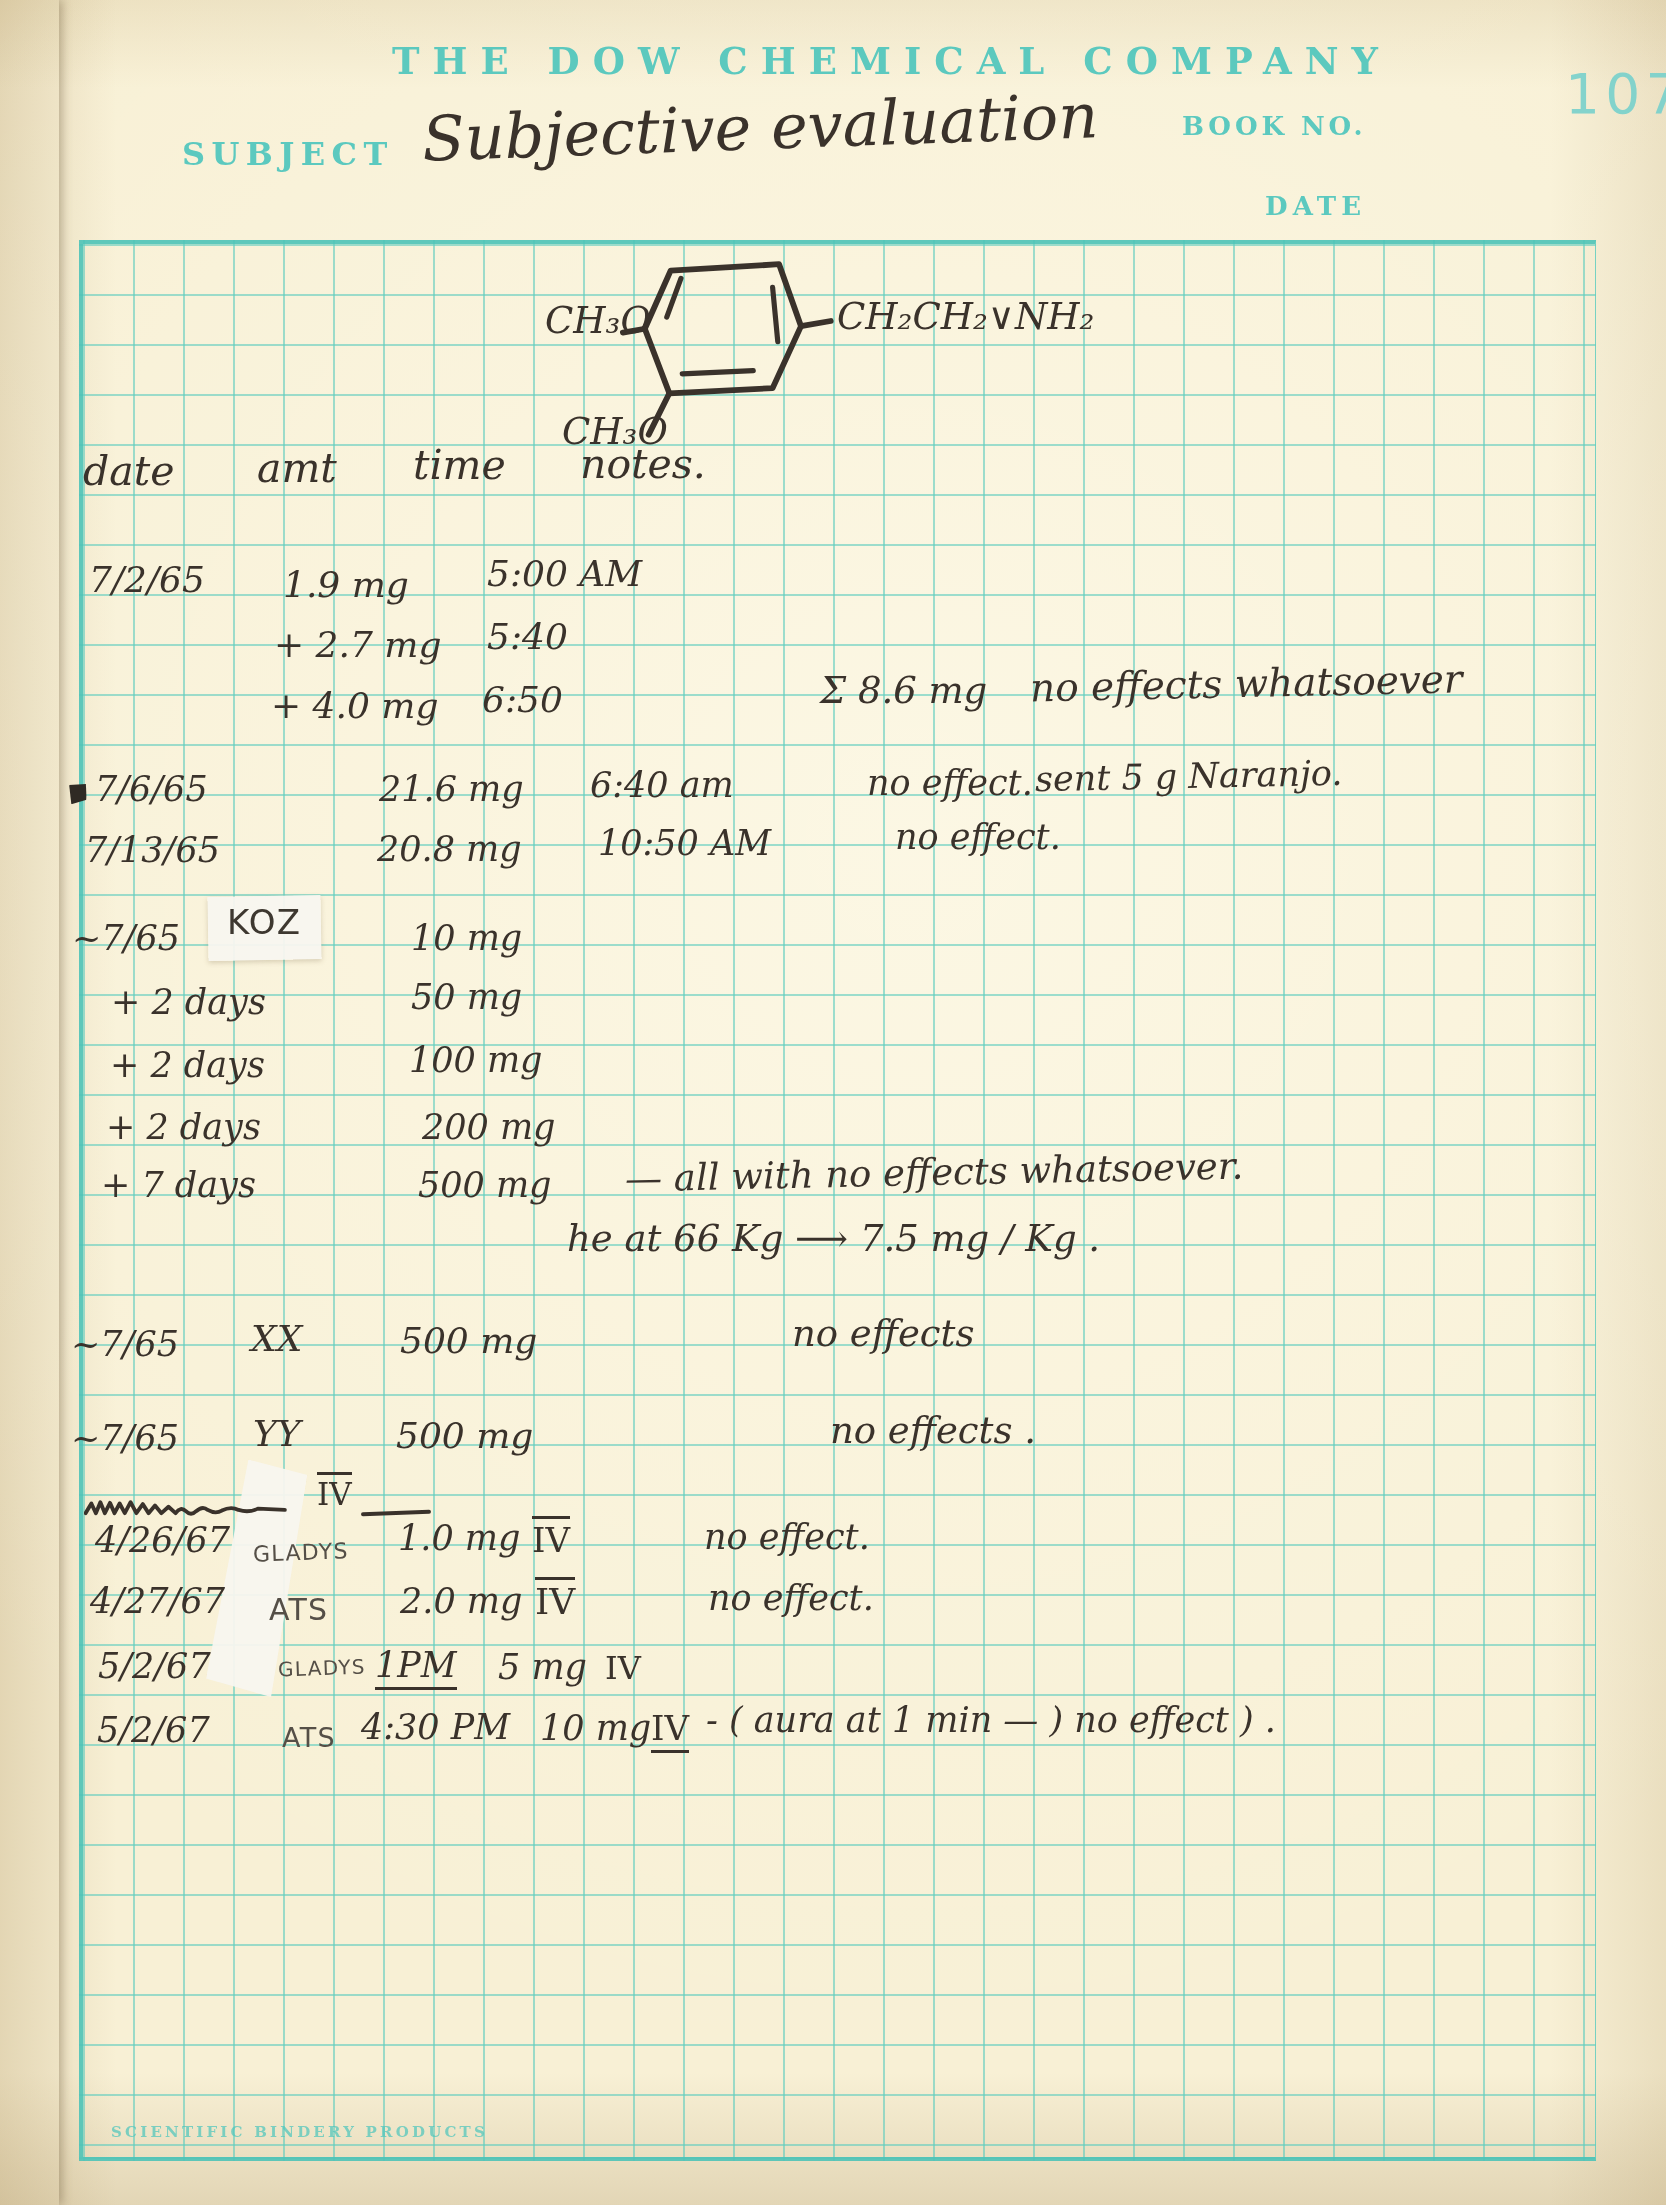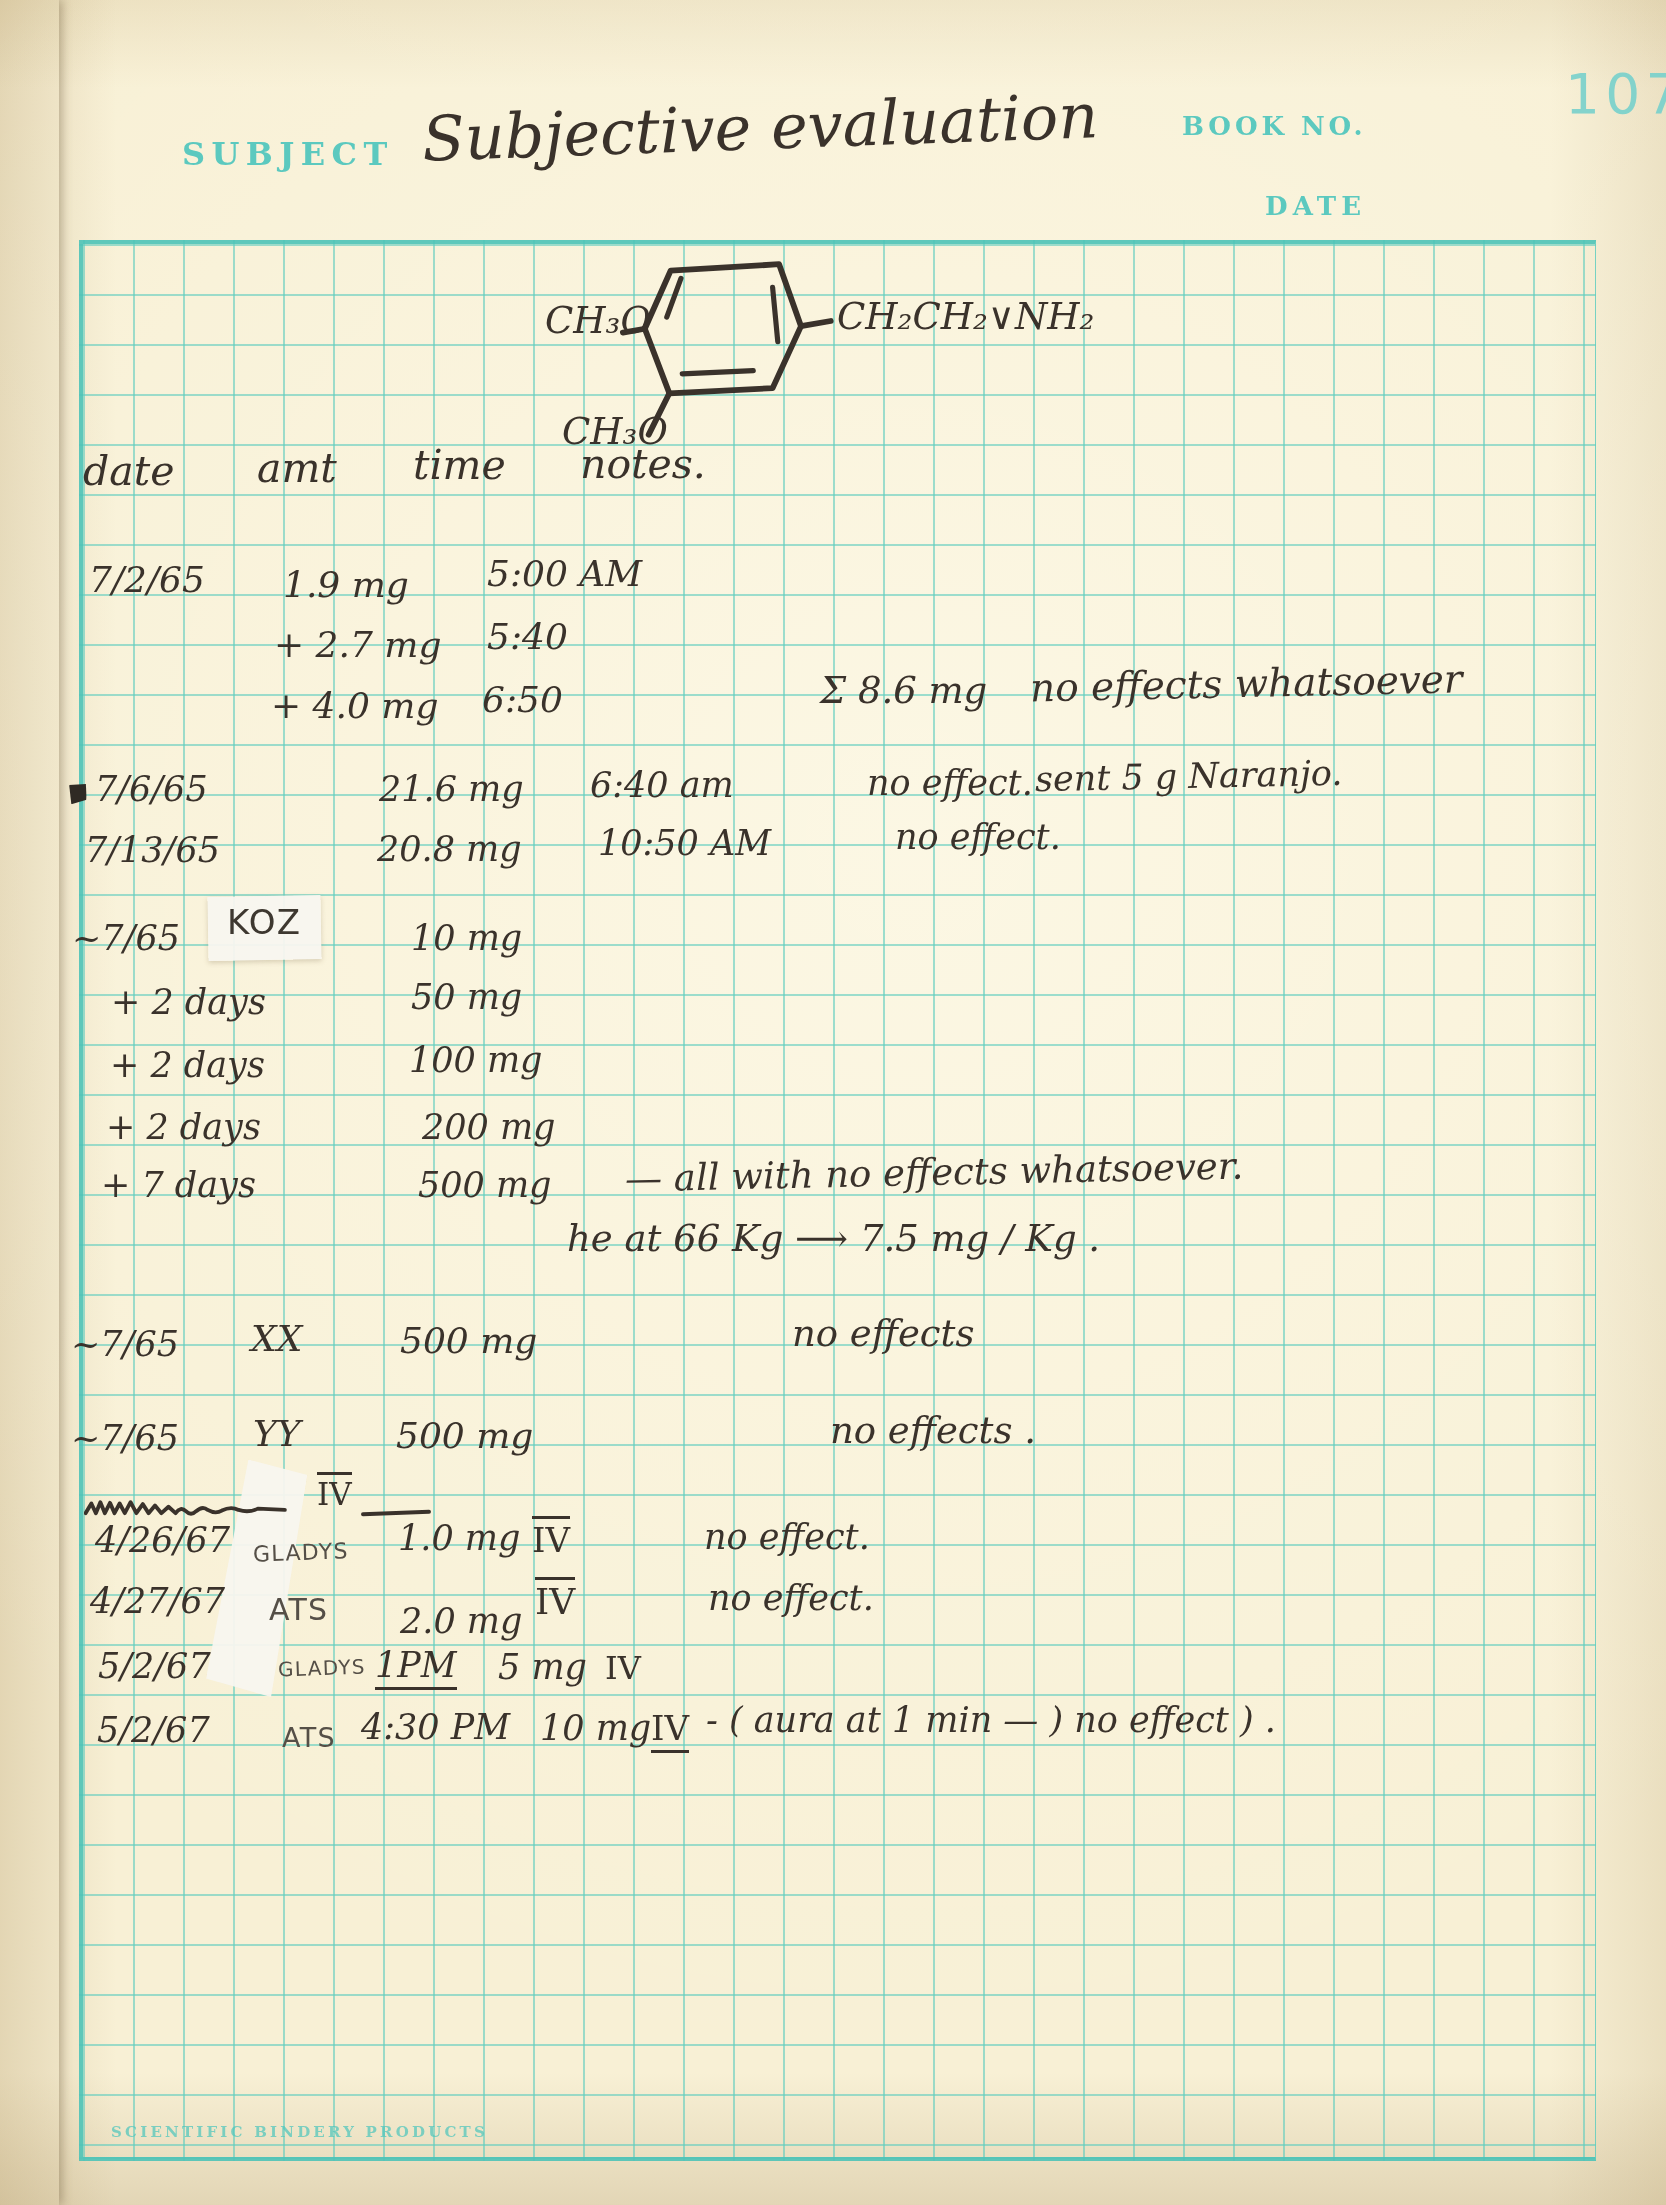--- a/index.html
+++ b/index.html
@@ -70,20 +70,21 @@
   }
 </style>
 </head>
 <body>
 
 <div id="page">
 
   <div class="binding"></div>
   <div class="grid"></div>
 
+  <div class="tprint" style="left:392px;top:39px;font-size:37px;letter-spacing:13px;">THE DOW CHEMICAL COMPANY</div>
   <div class="tprint" style="left:182px;top:135px;font-size:32px;letter-spacing:6.4px;">SUBJECT</div>
   <div class="tprint" style="left:1182px;top:111px;font-size:26px;letter-spacing:3.9px;">BOOK NO.</div>
   <div class="tprint" style="left:1265px;top:191px;font-size:26px;letter-spacing:5.2px;">DATE</div>
   <div style="position:absolute;z-index:4;left:1565px;top:62px;font-size:55px;color:#78d1cc;
               font-family:'DejaVu Sans','Liberation Sans',sans-serif;letter-spacing:5.2px;opacity:.9;">107</div>
 
   <div class="hw t2" style="left:422px;top:97px;font-size:62px;">Subjective evaluation</div>
 
   <svg class="stroke" style="left:606px;top:250px;" width="239" height="213" viewBox="0 0 370 330">
     <polygon points="100,32 268,22 302,118 258,214 98,222 60,122" stroke-width="9"></polygon>
@@ -165,21 +166,21 @@
   <div class="hw" style="left:95px;top:1523px;font-size:35px;">4/26/67</div>
   <div class="caps t2" style="left:253px;top:1542px;font-size:22px;">GLADYS</div>
   <div class="hw" style="left:398px;top:1521px;font-size:35px;">1.0 mg</div>
   <div class="hw" style="left:532px;top:1523px;font-size:34px;font-style:normal;">
      <span class="ovl">IV</span>
   </div>
   <div class="hw" style="left:704px;top:1520px;font-size:35px;">no effect.</div>
 
   <div class="hw" style="left:90px;top:1584px;font-size:35px;">4/27/67</div>
   <div class="caps" style="left:269px;top:1595px;font-size:30px;">ATS</div>
-  <div class="hw" style="left:400px;top:1584px;font-size:35px;margin-top:20px;">2.0 mg</div>
+  <div class="hw" style="left:400px;top:1584px;font-size:35px;">2.0 mg</div>
   <div class="hw" style="left:535px;top:1584px;font-size:36px;font-style:normal;">
      <span class="ovl">IV</span>
   </div>
   <div class="hw" style="left:708px;top:1581px;font-size:35px;">no effect.</div>
 
   <div class="hw" style="left:98px;top:1649px;font-size:35px;">5/2/67</div>
   <div class="caps t2" style="left:278px;top:1658px;font-size:20px;">GLADYS</div>
   <div class="hw" style="left:375px;top:1648px;font-size:35px;">
      <span class="unl">1PM</span>
   </div>

